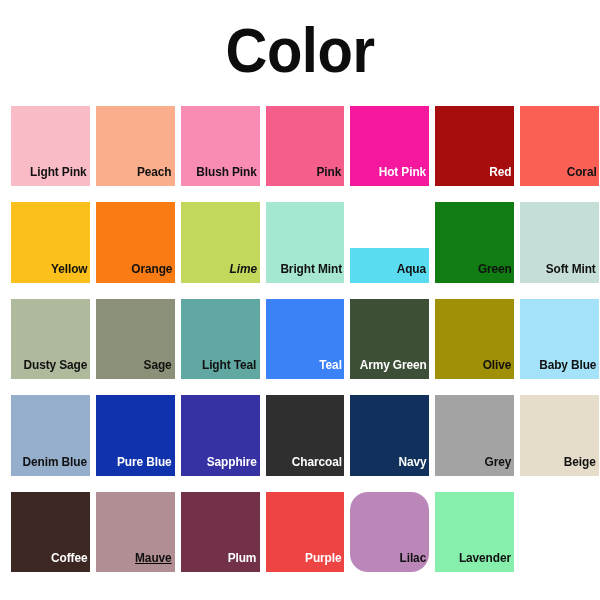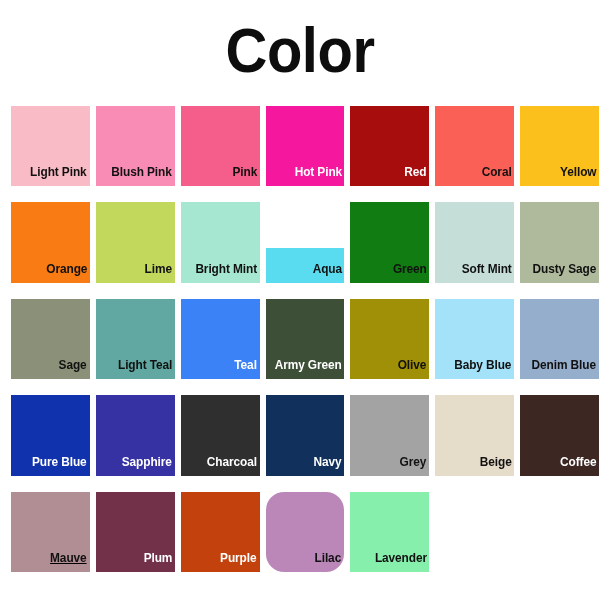--- a/index.html
+++ b/index.html
@@ -82,20 +82,23 @@
 <body>
 
 <div id="page">
 
   <div id="title">Color</div>
 
   <div id="grid">
       <div class="swatch" style="background-color: rgb(249, 188, 198);">
         <span class="swatch-label dark">Light Pink</span>
       </div>
+      <div class="swatch" style="background-color: rgb(251, 174, 140);">
+        <span class="swatch-label dark">Peach</span>
+      </div>
       <div class="swatch" style="background-color: rgb(249, 140, 180);">
         <span class="swatch-label dark">Blush Pink</span>
       </div>
       <div class="swatch" style="background-color: rgb(245, 94, 138);">
         <span class="swatch-label dark">Pink</span>
       </div>
       <div class="swatch" style="background-color: rgb(245, 23, 158);">
         <span class="swatch-label light">Hot Pink</span>
       </div>
       <div class="swatch" style="background-color: rgb(167, 13, 13);">
@@ -103,21 +106,21 @@
       </div>
       <div class="swatch" style="background-color: rgb(250, 96, 86);">
         <span class="swatch-label dark">Coral</span>
       </div>
       <div class="swatch" style="background-color: rgb(251, 192, 27);">
         <span class="swatch-label dark">Yellow</span>
       </div>
       <div class="swatch" style="background-color: rgb(249, 123, 19);">
         <span class="swatch-label dark">Orange</span>
       </div>
-      <div class="swatch" style="background-color: rgb(193, 216, 92);">
+      <div class="swatch" style="background-color: rgb(193, 216, 92); font-style: italic;">
         <span class="swatch-label dark">Lime</span>
       </div>
       <div class="swatch" style="background-color: rgb(165, 231, 208);">
         <span class="swatch-label dark">Bright Mint</span>
       </div>
       <div class="swatch" style="background-color: rgb(90, 220, 240); margin-top: 46px;">
         <span class="swatch-label dark">Aqua</span>
       </div>
       <div class="swatch" style="background-color: rgb(16, 124, 17);">
         <span class="swatch-label dark">Green</span>
@@ -169,21 +172,21 @@
       </div>
       <div class="swatch" style="background-color: rgb(60, 39, 35);">
         <span class="swatch-label light">Coffee</span>
       </div>
       <div class="swatch" style="background-color: rgb(177, 141, 148); text-decoration: underline;">
         <span class="swatch-label dark">Mauve</span>
       </div>
       <div class="swatch" style="background-color: rgb(114, 48, 73);">
         <span class="swatch-label light">Plum</span>
       </div>
-      <div class="swatch" style="background-color: #c2410c; align-items: flex-end;">
+      <div class="swatch" style="background-color: #ef4444; align-items: flex-end;">
         <span class="swatch-label light">Purple</span>
       </div>
       <div class="swatch" style="background-color: rgb(187, 135, 185); border-radius: 18px;">
         <span class="swatch-label dark">Lilac</span>
       </div>
       <div class="swatch" style="background-color: #86efac; padding-left: 45px;">
         <span class="swatch-label dark">Lavender</span>
       </div>
     </div>
 

